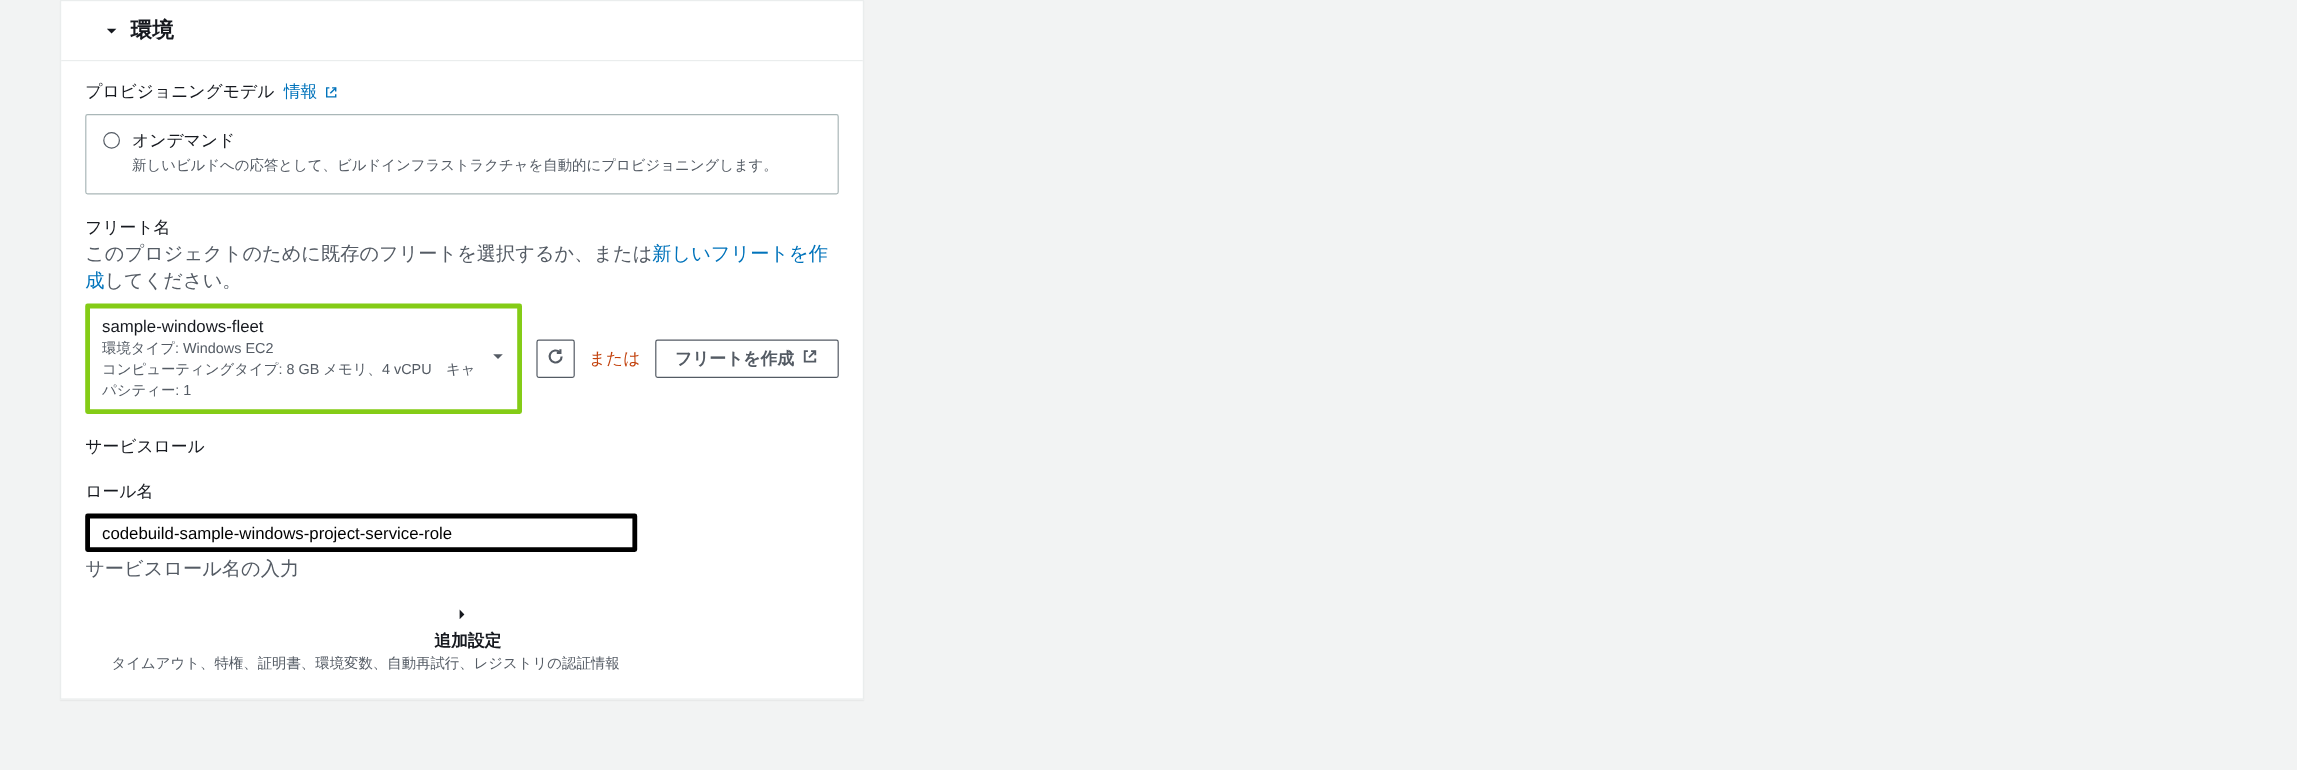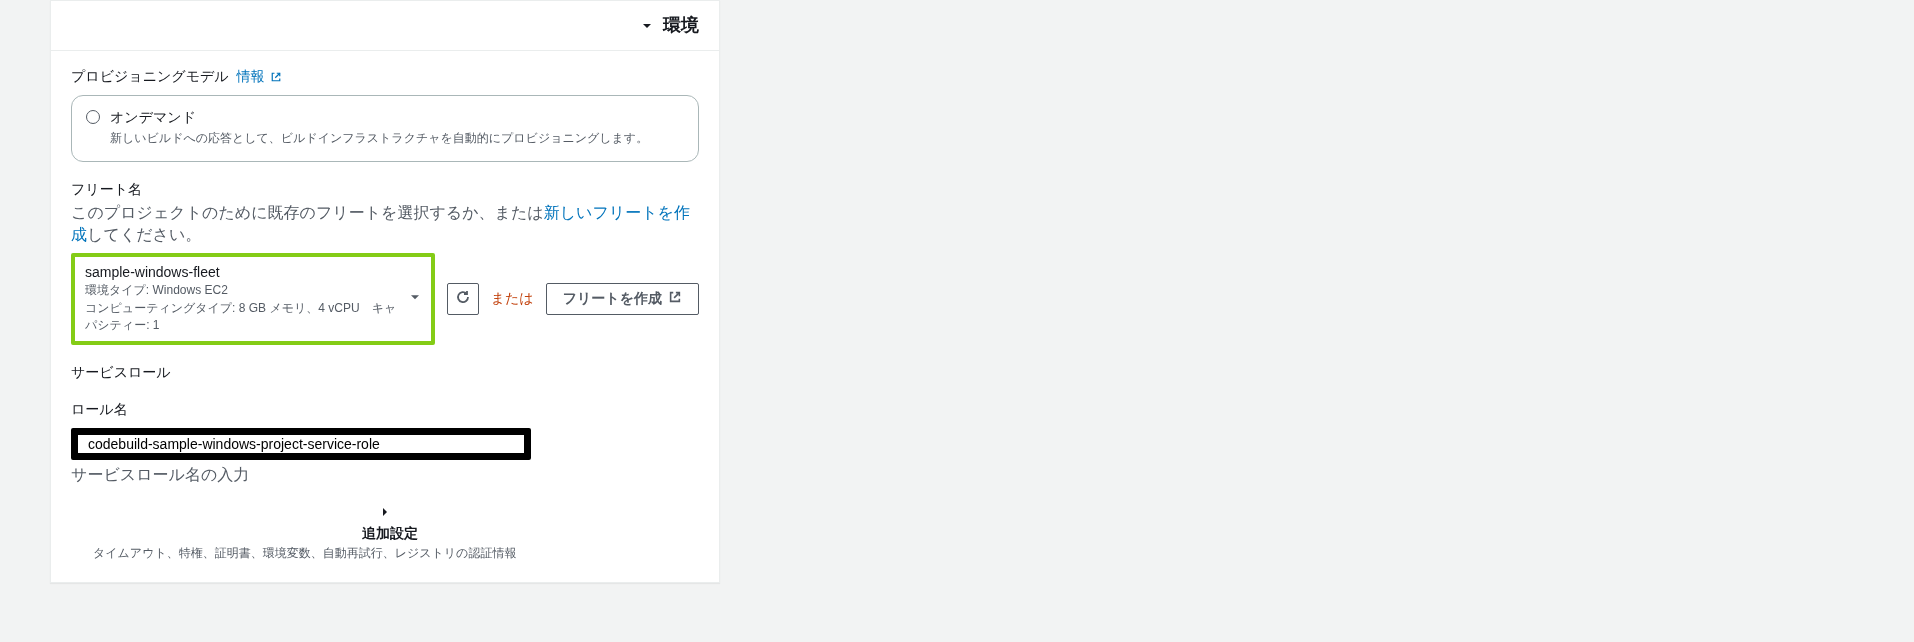--- a/index.html
+++ b/index.html
@@ -17,23 +17,22 @@
   .panel {
     background: #fff;
     border: 1px solid #eaeded;
     box-shadow: 0 1px 1px rgba(0,0,0,0.05);
     width: 670px;
     margin-top: 0;
   }
   .panel-header {
     display: flex;
     align-items: center;
-    padding: 12px 20px;
-    cursor: pointer;
-    justify-content: flex-end;
+    padding: 12px 36px;
+    cursor: pointer;
   }
   .caret {
     display: inline-block;
     margin-right: 10px;
   }
   .caret svg { display: block; }
   .panel-title {
     font-size: 18px;
     font-weight: 700;
   }
@@ -58,21 +57,21 @@
     margin-left: 2px;
   }
   .tile-row {
     display: flex;
     gap: 16px;
     margin-top: 6px;
   }
   .tile {
     flex: 1;
     border: 1px solid #aab7b8;
-    border-radius: 12px;
+    border-radius: 2px;
     padding: 12px 14px 14px 14px;
     background: #fff;
     cursor: pointer;
     display: flex;
     align-items: flex-start;
     gap: 10px;
   }
   .tile.selected {
     border: 1px solid #0073bb;
     background: #f1faff;
@@ -167,21 +166,21 @@
     width: 32px;
     padding: 0;
     justify-content: center;
   }
   .or-text {
     font-size: 14px;
     color: #c2410c;
   }
   .text-input {
     width: 460px;
-    border: 7px solid #000000;
+    border: 4px solid #000000;
     border-radius: 2px;
     padding: 6px 10px;
     font-size: 14px;
     font-family: inherit;
     height: 32px;
   }
   .subsection {
     margin-top: 8px;
   }
   .expand-row {

